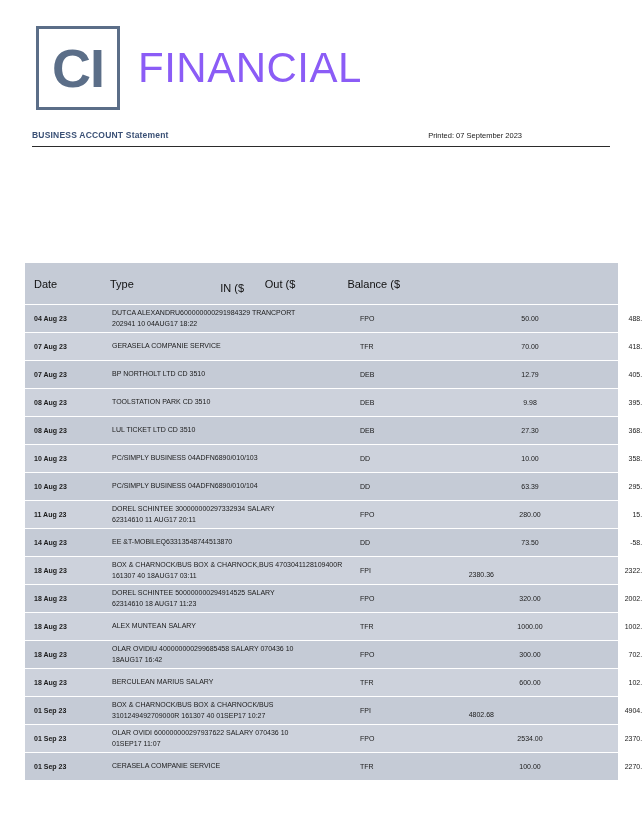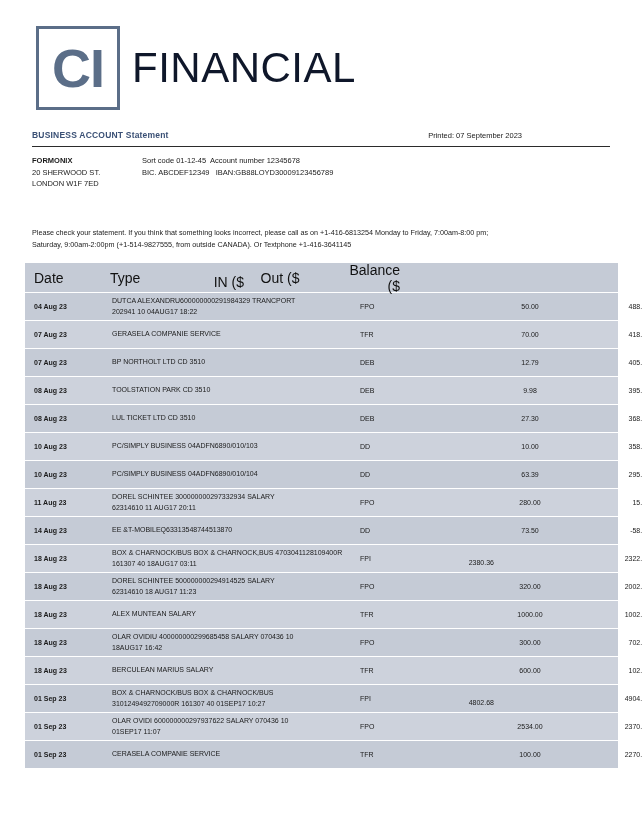--- a/index.html
+++ b/index.html
@@ -24,42 +24,42 @@
     box-sizing: border-box;
   }
 
   
   .brand {
     position: absolute;
     left: 36px;
     top: 26px;
     display: flex;
     align-items: center;
-    gap: 12px;
   }
   .brand-mark {
     width: 84px;
     height: 84px;
     border: 3px solid #5b6e88;
     box-sizing: border-box;
     display: flex;
     align-items: center;
     justify-content: center;
     background: #ffffff;
   }
   .brand-mark-text {
     font-size: 54px;
     font-weight: bold;
     color: #5b6e88;
     letter-spacing: -1px;
     line-height: 1;
   }
   .brand-word {
+    margin-left: 18px;
     font-size: 42px;
-    color: #0f172a;
+    color: #8b5cf6;
     letter-spacing: 0.5px;
     line-height: 1;
   }
 
   
   .title-row {
     position: absolute;
     left: 32px;
     top: 130px;
     width: 490px;
@@ -122,22 +122,22 @@
     background: #c5cbd6;
   }
   .trow {
     display: flex;
     align-items: center;
     box-sizing: border-box;
     padding: 0 9px;
     border-bottom: 1px solid #ffffff;
   }
   .thead {
-    height: 30px;
-    font-size: 14px;
+    height: 42px;
+    font-size: 11px;
     color: #111111;
     border-bottom: 1px solid #ffffff;
   }
   .trow.alt { background: #cdd2dc; }
   .tbody-row {
     min-height: 28px;
     font-size: 7px;
   }
   .c-date   { width: 76px; flex: none; font-weight: bold; }
   .c-desc   { width: 240px; flex: none; padding-right: 8px; }
@@ -162,33 +162,21 @@
     </div>
     <span class="brand-word">FINANCIAL</span>
   </div>
 
   <div class="title-row">
     <span class="stmt-title">BUSINESS ACCOUNT Statement</span>
     <span class="printed">Printed: 07 September 2023</span>
   </div>
   <div class="rule"></div>
 
-  <div class="acct">
-    <div class="acct-left">
-      <div class="name">FORMONIX</div>
-      <div>20 SHERWOOD ST.</div>
-      <div>LONDON W1F 7ED</div>
-    </div>
-    <div class="acct-right">
-      <div>Sort code 01-12-45  Account number 12345678</div>
-      <div>BIC. ABCDEF12349   IBAN:GB88LOYD30009123456789</div>
-    </div>
-  </div>
-
-  <div class="notice notice-2">Please check your statement. If you think that something looks incorrect, please call as on +1-416-6813254 Monday to Friday, 7:00am-8:00 pm; Saturday, 9:00am-2:00pm (+1-514-9827555, from outside CANADA). Or Textphone +1-416-3641145</div>
+
 
   <div class="table">
     <div class="trow thead">
       <span class="c-date">Date</span>
       <span class="c-type">Type</span>
       <span class="c-in">IN ($</span>
       <span class="c-out">Out ($</span>
       <span class="c-bal">Balance ($</span>
     </div>
     <div id="tbody">

